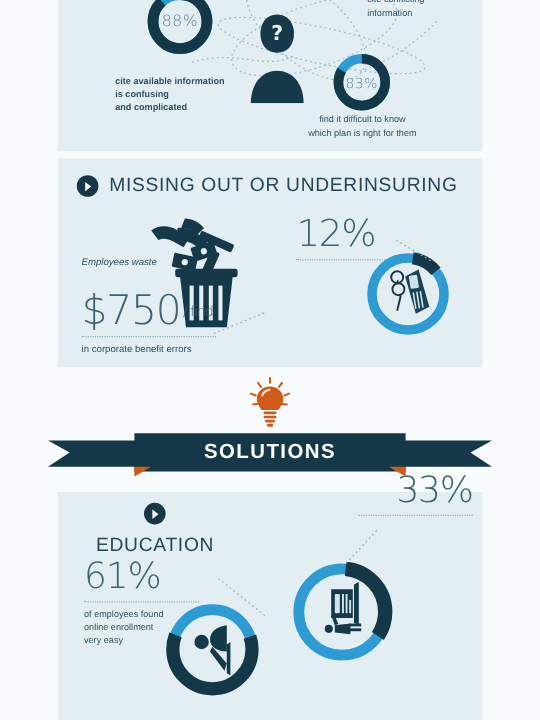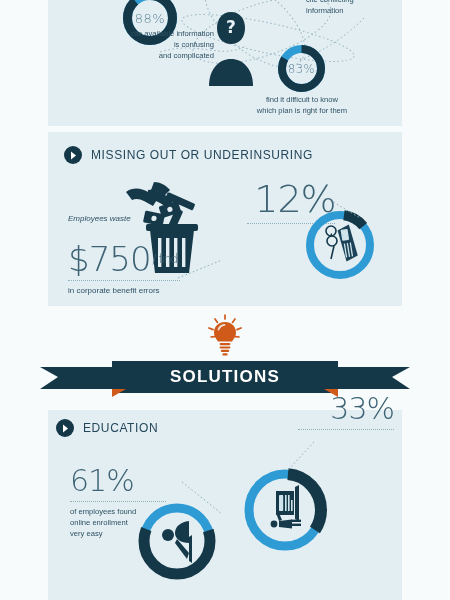--- a/index.html
+++ b/index.html
@@ -18,21 +18,21 @@
   #card-education{left:48px;top:410px;width:354px;height:190px;}
 
   
   .sec-head{position:absolute;display:flex;align-items:center;gap:9px;}
   .badge{
     width:18px;height:18px;border-radius:50%;background:#153848;
     display:flex;align-items:center;justify-content:center;flex:0 0 auto;
   }
   .badge svg{display:block;}
   .sec-title{
-    font-size:12px;letter-spacing:.6px;color:#24475a;font-weight:400;
+    font-size:16px;letter-spacing:.6px;color:#24475a;font-weight:400;
     white-space:nowrap;
   }
 
   
   .bignum{
     font-family:"DejaVu Sans",sans-serif;
     font-weight:200;color:#3d6374;line-height:1;
     letter-spacing:-1px;
   }
   .smalltext{
@@ -83,21 +83,21 @@
     <text x="26" y="27" text-anchor="middle" font-family="DejaVu Sans, sans-serif" font-size="17" font-weight="bold" fill="#e9f3f7">?</text>
   </svg>
 
   <div class="donut" style="left:122px;top:-10px;width:56px;height:56px;">
     <svg width="56" height="56" viewBox="0 0 56 56">
       <circle cx="28" cy="28" r="22.5" fill="none" stroke="#2e9bd4" stroke-width="9"></circle>
       <circle cx="28" cy="28" r="22.5" fill="none" stroke="#153848" stroke-width="9" stroke-dasharray="124.4 141.4" stroke-dashoffset="0"></circle>
     </svg>
     <div class="lbl" style="font-size:13px;">88%</div>
   </div>
-  <div class="smalltext" style="position:absolute;left:96px;top:28px;width:118px;text-align:right;white-space:pre-line;">cite available information
+  <div class="smalltext" style="position:absolute;left:96px;top:62px;width:118px;text-align:left;white-space:pre-line;font-weight:bold;">cite available information
 is confusing
 and complicated</div>
 
   <div class="smalltext" style="position:absolute;left:306px;top:-6px;width:96px;white-space:pre-line;">cite conflicting
 information</div>
 
   <div class="donut" style="left:277px;top:44px;width:49px;height:49px;">
     <svg width="49" height="49" viewBox="0 0 49 49">
       <circle cx="24.5" cy="24.5" r="19.5" fill="none" stroke="#2e9bd4" stroke-width="8"></circle>
       <circle cx="24.5" cy="24.5" r="19.5" fill="none" stroke="#153848" stroke-width="8" stroke-dasharray="101.7 122.5" stroke-dashoffset="0"></circle>
@@ -152,21 +152,21 @@
     <div class="smalltext" style="font-size:8px;font-style:italic;">Employees waste</div>
     <div style="display:flex;align-items:center;margin-top:17px;">
       <span class="bignum" style="font-size:34px;">$750</span>
       <span class="bignum" style="font-size:12px;margin-left:2px;">/ find</span>
     </div>
     <div class="dotrule" style="width:112px;margin-top:4px;"></div>
     <div class="smalltext" style="font-size:8px;margin-top:4px;">in corporate  benefit errors</div>
   </div>
 
   <div style="position:absolute;left:247px;top:180px;width:96px;">
-    <div class="bignum" style="font-size:38px;text-align:center;">12%</div>
+    <div class="bignum" style="font-size:31px;">12%</div>
     <div class="dotrule" style="width:88px;margin-top:5px;"></div>
   </div>
 
   <div class="donut" style="left:303px;top:208px;width:74px;height:74px;">
     <svg width="74" height="74" viewBox="0 0 74 74">
       <circle cx="37" cy="37" r="30" fill="none" stroke="#2e9bd4" stroke-width="8"></circle>
       <circle cx="37" cy="37" r="30" fill="none" stroke="#153848" stroke-width="10" stroke-dasharray="22.6 188.5" stroke-dashoffset="-4"></circle>
     </svg>
     <div class="art">
       <svg width="48" height="40" viewBox="0 0 48 40">
@@ -211,21 +211,21 @@
 
   <svg id="solutions-banner" viewBox="0 0 450 40">
     <path d="M40 10 L112 10 L112 4 L338 4 L338 10 L410 10 L392 20 L410 32 L338 32 L338 36 L112 36 L112 32 L40 32 L58 20 Z" fill="#153848"></path>
     <path d="M112 32 L112 40 L126 32 Z" fill="#cf5a1a"></path>
     <path d="M338 32 L338 40 L324 32 Z" fill="#cf5a1a"></path>
     <text x="225" y="25" text-anchor="middle" font-family="Liberation Sans, sans-serif" font-size="17" font-weight="bold" letter-spacing="1.2" fill="#ffffff">SOLUTIONS</text>
   </svg>
 
   <div class="card" id="card-education"></div>
 
-  <div class="sec-head" style="left:56px;top:419px;">
+  <div class="sec-head" style="left:80px;top:419px;flex-direction:column;">
     <span class="badge">
       <svg width="7" height="9" viewBox="0 0 7 9">
           <path d="M1 0.6 L6 4.5 L1 8.4 Z" fill="#ffffff"></path>
         </svg>
     </span>
     <span class="sec-title">EDUCATION</span>
   </div>
 
   <div style="position:absolute;left:70px;top:466px;width:110px;">
     <div class="bignum" style="font-size:30px;">61%</div>

